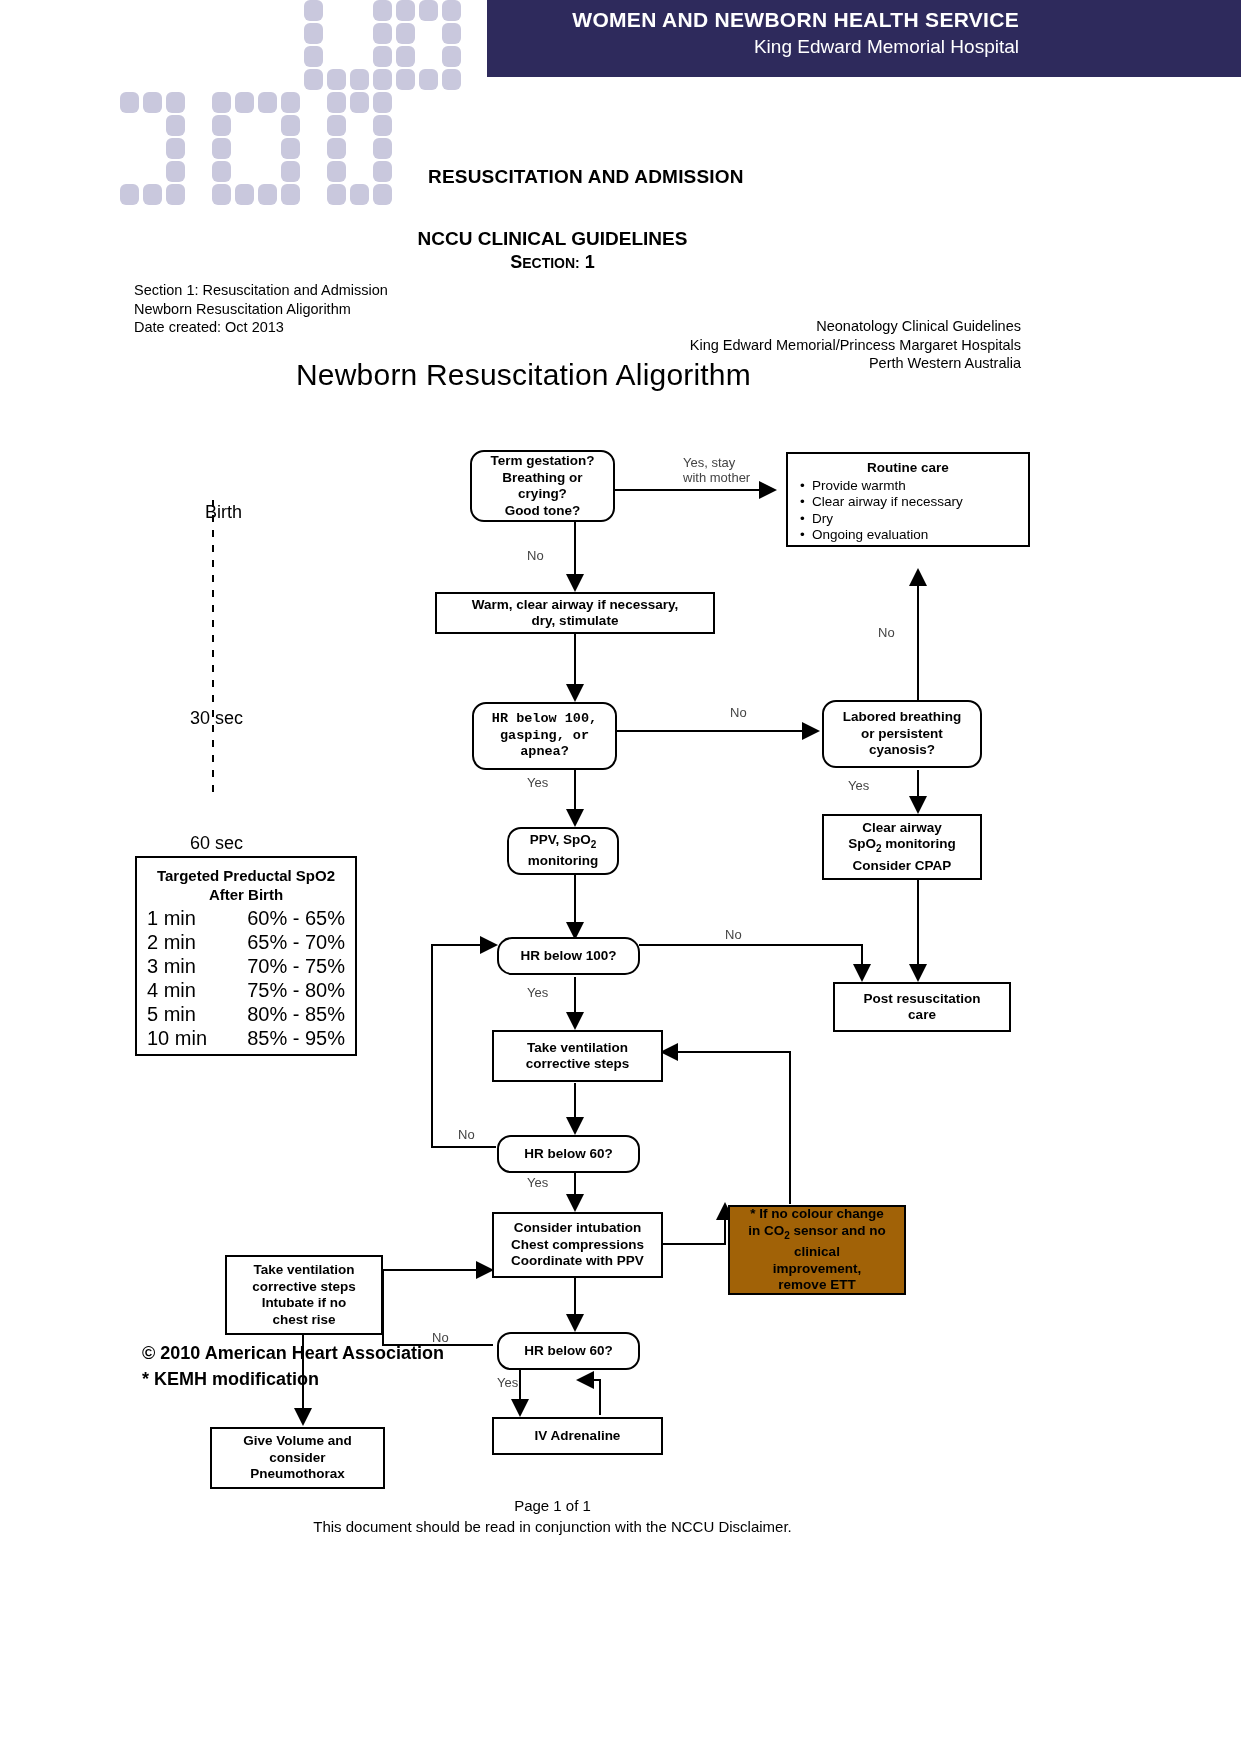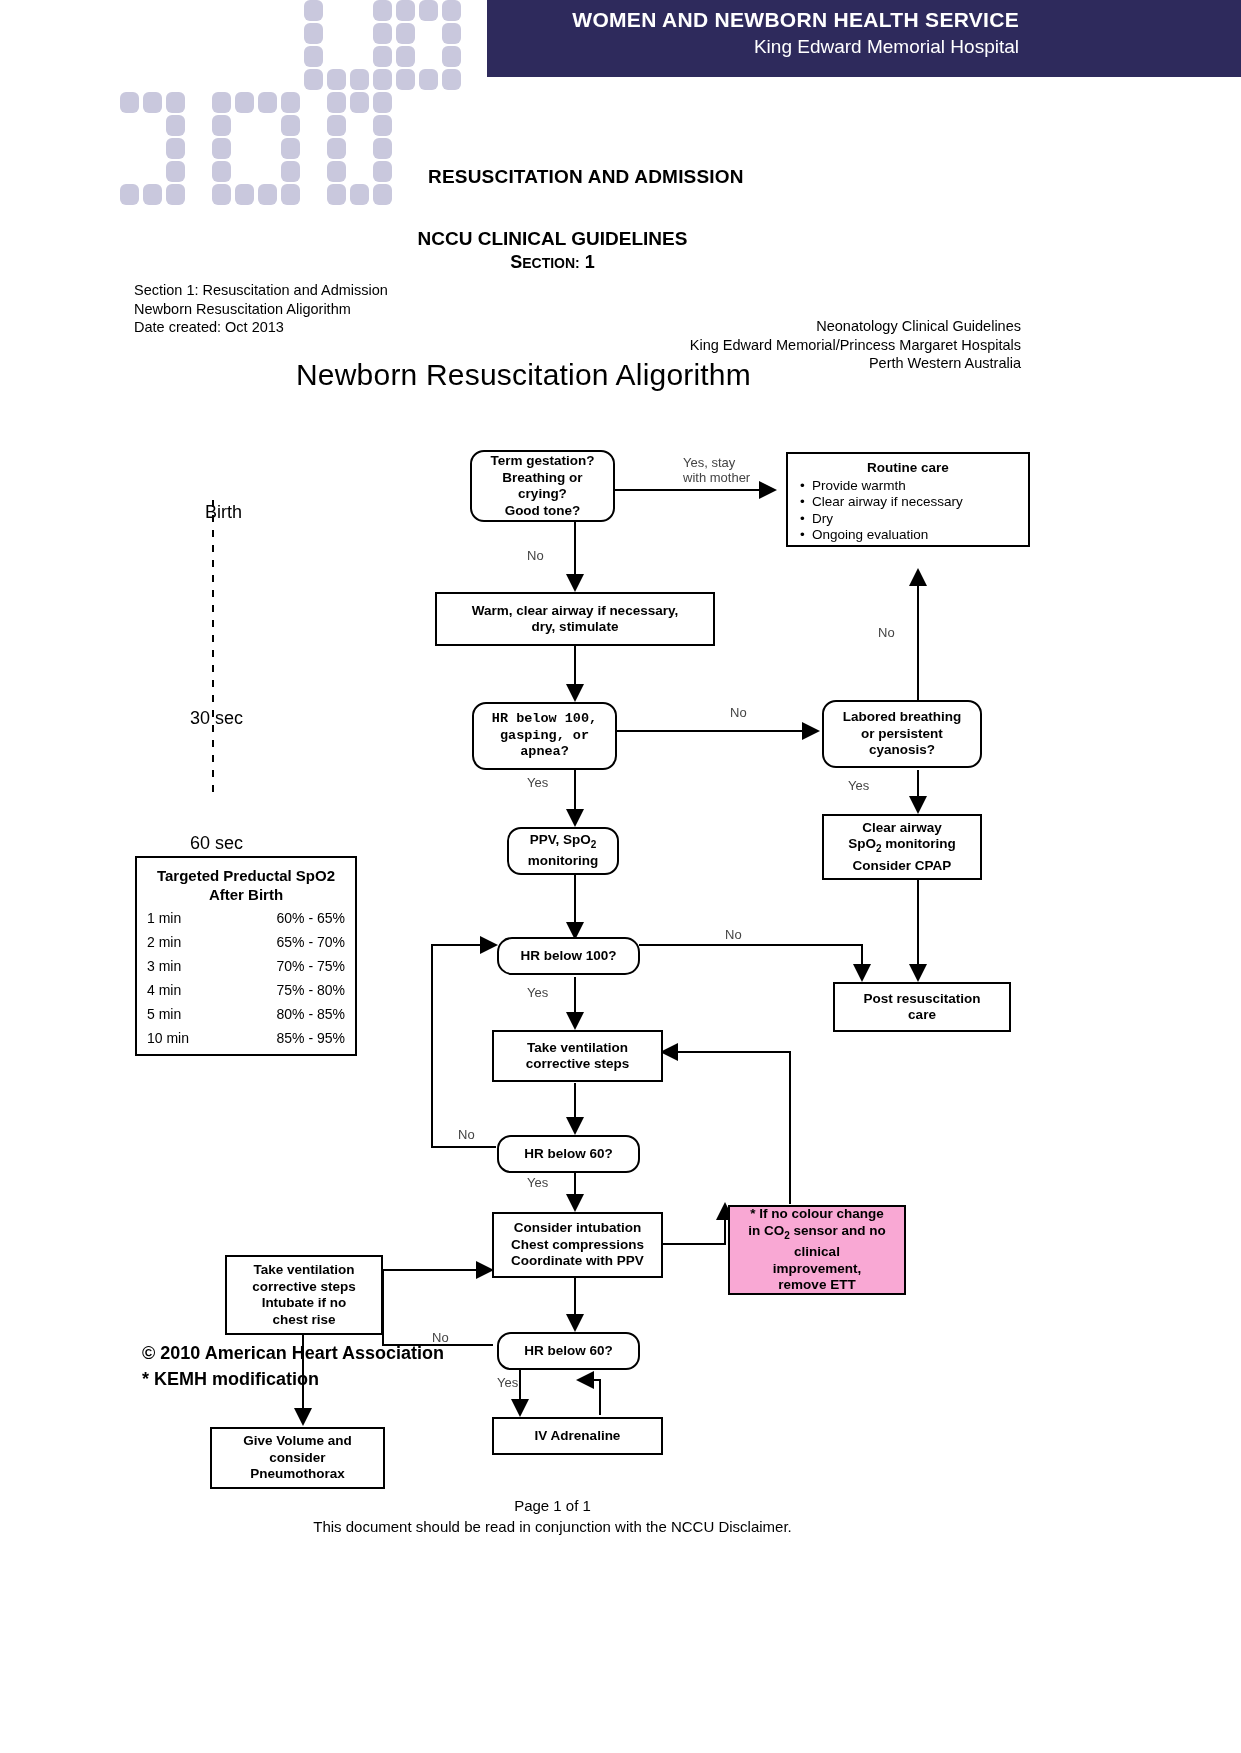--- a/index.html
+++ b/index.html
@@ -73,21 +73,21 @@
   .node {
     position: absolute;
     border: 2px solid #000;
     background: #fff;
     display: flex; align-items: center; justify-content: center;
     text-align: center;
     font-size: 13.5px; font-weight: bold; line-height: 16.5px;
     padding: 3px 5px;
   }
   .node.round { border-radius: 14px; }
-  .node.grey { background: #f9a8d4; }
+  .node.grey { background: #a16207; }
   .node.list {
     display: block; text-align: left; font-weight: normal; padding: 6px 10px;
   }
   .node.list .hd { font-weight: bold; text-align: center; display:block; margin-bottom:1px; }
   .node.list ul { margin:0; padding-left: 14px; list-style: none; }
   .node.list li { position: relative; font-size: 13.5px; line-height: 16.5px; }
   .node.list li:before { content:"•"; position:absolute; left:-12px; }
 
   .edgelabel {
     position: absolute; font-size: 13px; color: #444;
@@ -96,21 +96,21 @@
 
   .tick { position: absolute; font-size: 18px; color: #000; }
 
   
   #spo2 {
     position: absolute; left: 135px; top: 856px; width: 222px; height: 200px;
     border: 2px solid #000; background: #fff; padding: 8px 10px 6px 10px;
   }
   #spo2 .thd { text-align: center; font-weight: bold; font-size: 15px; line-height: 19px; }
   #spo2 table { width: 100%; border-collapse: collapse; margin-top: 2px; }
-  #spo2 td { font-size: 14px; line-height: 24px; padding: 0; }
+  #spo2 td { font-size: 20px; line-height: 24px; padding: 0; }
   #spo2 td.r { text-align: right; }
 
   #copyright {
     position: absolute; left: 142px; top: 1340px;
     font-size: 18px; font-weight: bold; line-height: 26px;
   }
 
   #footer {
     position: absolute; left: 0; top: 1495px; width: 1105px;
     text-align: center; font-size: 15px; line-height: 21px;
@@ -289,21 +289,21 @@
     <ul>
       <li>Provide warmth</li>
       <li>Clear airway if necessary</li>
       <li>Dry</li>
       <li>Ongoing evaluation</li>
     </ul>
   </div>
 
   <div class="edgelabel" style="left:527px; top:548px;">No</div>
 
-  <div class="node" style="left:435px; top:592px; width:280px; height:54px;">
+  <div class="node" style="left:435px; top:592px; width:280px; height:42px;">
     <div>
       <span>Warm, clear airway if necessary,</span><br>
       <span>dry, stimulate</span>
     </div>
   </div>
 
   <div class="edgelabel" style="left:878px; top:625px;">No</div>
 
   <div class="node round" style="left:472px; top:702px; width:145px; height:68px;font-family:Liberation Mono, monospace;">
     <div>

